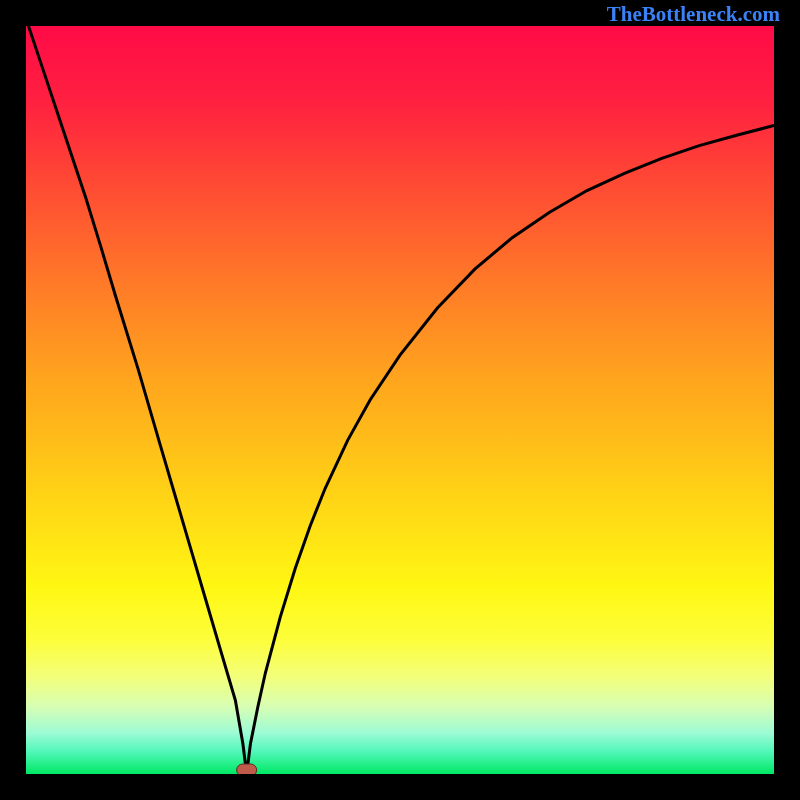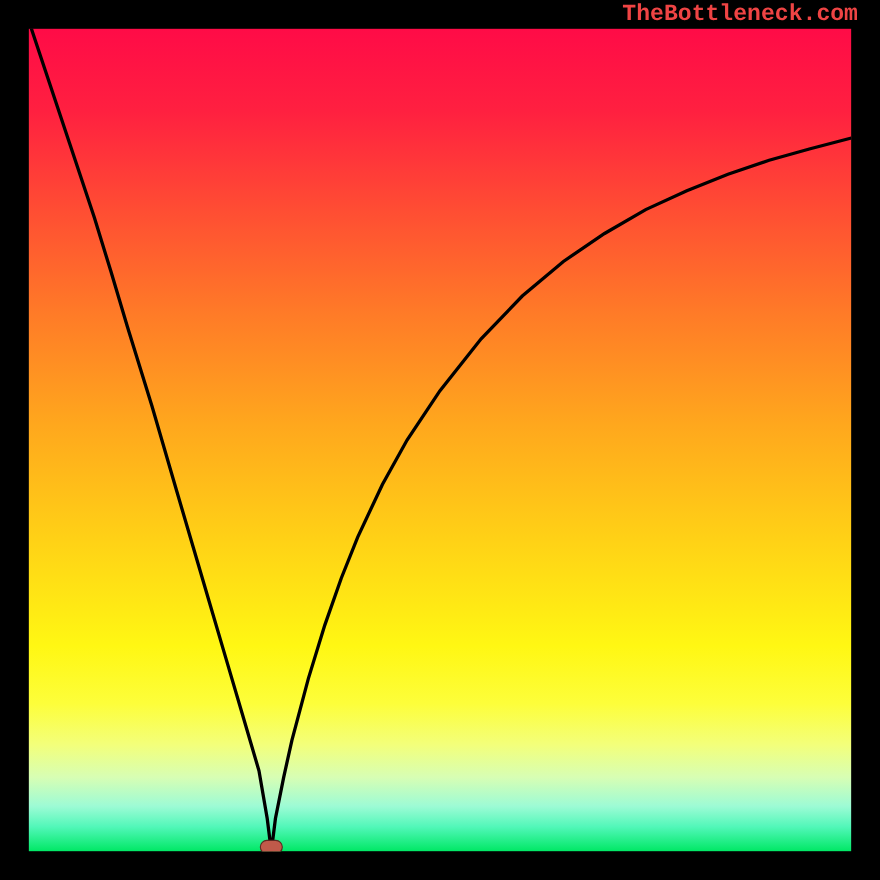--- a/index.html
+++ b/index.html
@@ -11,24 +11,24 @@
     width: 800px;
     height: 800px;
     background: #000;
     position: relative;
     overflow: hidden;
   }
   .attribution {
     position: absolute;
     top: 2px;
     right: 20px;
-    font-family: Liberation Mono, monospace;
+    font-family: Liberation Serif, serif;
     font-size: 21px;
     font-weight: bold;
-    color: #ef4444;
+    color: #3b82f6;
     z-index: 10;
   }
   .plot-area {
     position: absolute;
     top: 26px;
     left: 26px;
     width: 748px;
     height: 748px;
   }
   .plot-area svg {

